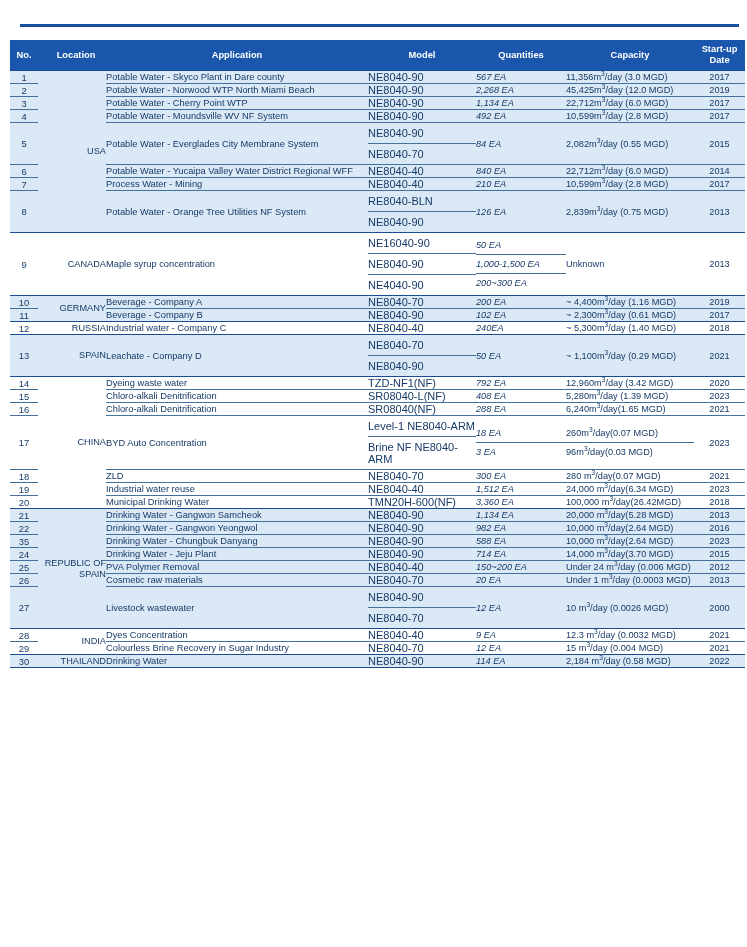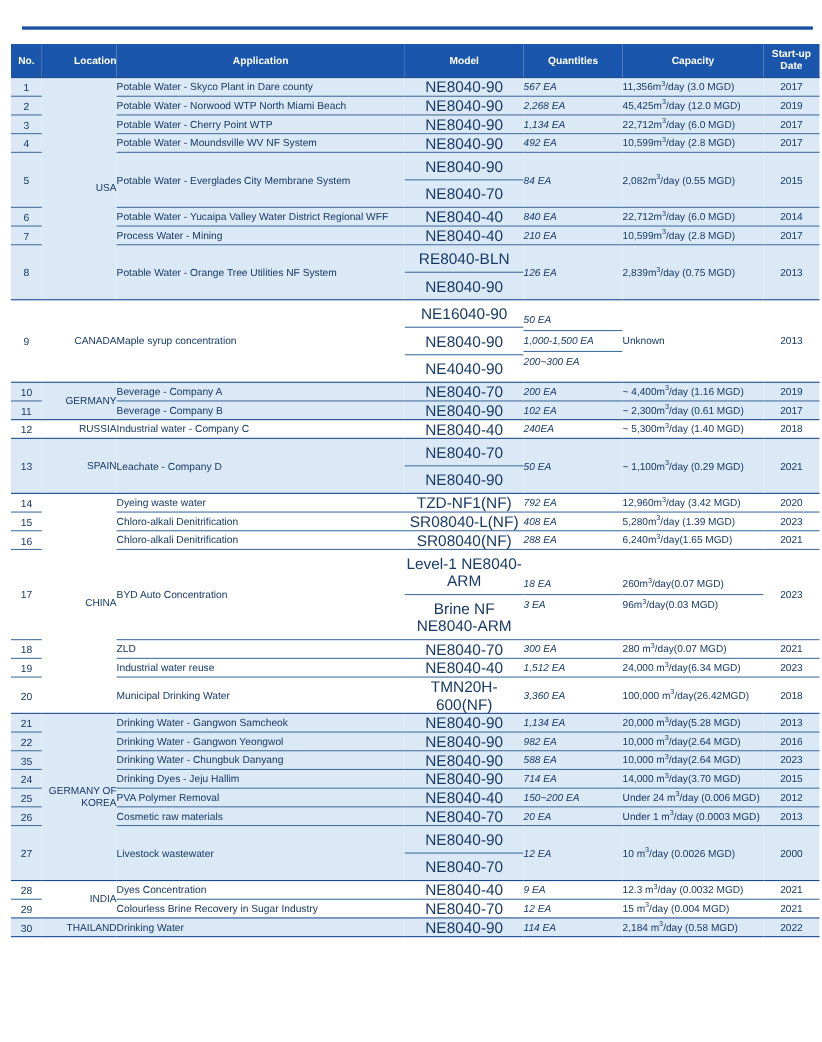--- a/index.html
+++ b/index.html
@@ -64,21 +64,21 @@
     background: #1a56ab;
     color: #ffffff;
     font-size: 9.3px;
     font-weight: bold;
     text-align: center;
     height: 30px;
     line-height: 1.15;
     border: none;
   }
   thead th.th-no      { width: 28px; }
-  thead th.th-loc     { width: 60px; text-align: right; padding-left: 8px; }
+  thead th.th-loc     { width: 60px; text-align: center; padding-left: 8px; }
   thead th.th-app     { width: 262px; }
   thead th.th-model   { width: 108px; }
   thead th.th-qty     { width: 90px; }
   thead th.th-cap     { width: 128px; }
   thead th.th-date    { width: 51px; }
 
   
   tbody tr.grp-sep > td { border-top: 1.6px solid #1a4a90; }
   tbody tr.row-sep > td { border-top: 0.9px solid #45719f; }
 
@@ -93,23 +93,23 @@
     color: #173a66;
     line-height: 1.15;
   }
   td.c-app {
     text-align: left;
     padding-left: 8px;
     font-size: 9.3px;
     color: #173a66;
   }
   td.c-model {
-    text-align: center;
+    text-align: left;
     padding-left: 8px;
-    font-size: 14px;
+    font-size: 11px;
     color: #173a66;
   }
   td.c-qty {
     text-align: left;
     padding-left: 6px;
     font-size: 9.2px;
     color: #173a66;
     font-style: italic;
   }
   td.c-cap {
@@ -371,21 +371,21 @@
         <tr class="band-white row-sep">
           <td class="c-no rowcell">20</td>
           <td class="c-app rowcell">Municipal Drinking Water</td>
           <td class="c-model rowcell">TMN20H-600(NF)</td>
           <td class="c-qty rowcell">3,360 EA</td>
           <td class="c-cap rowcell">100,000 m<sup class="m3">3</sup>/day(26.42MGD)</td>
           <td class="c-date rowcell">2018</td>
         </tr>
         <tr class="band-light grp-sep">
           <td class="c-no rowcell">21</td>
-          <td class="c-loc" rowspan="7">GERMANY OF KOREA</td>
+          <td class="c-loc" rowspan="7">REPUBLIC OF SPAIN</td>
           <td class="c-app rowcell">Drinking Water  -  Gangwon Samcheok</td>
           <td class="c-model rowcell">NE8040-90</td>
           <td class="c-qty rowcell">1,134 EA</td>
           <td class="c-cap rowcell">20,000 m<sup class="m3">3</sup>/day(5.28 MGD)</td>
           <td class="c-date rowcell">2013</td>
         </tr>
         <tr class="band-light row-sep">
           <td class="c-no rowcell">22</td>
           <td class="c-app rowcell">Drinking Water  -  Gangwon Yeongwol</td>
           <td class="c-model rowcell">NE8040-90</td>
@@ -396,21 +396,21 @@
         <tr class="band-light row-sep">
           <td class="c-no rowcell">35</td>
           <td class="c-app rowcell">Drinking Water  -  Chungbuk Danyang</td>
           <td class="c-model rowcell">NE8040-90</td>
           <td class="c-qty rowcell">588 EA</td>
           <td class="c-cap rowcell">10,000 m<sup class="m3">3</sup>/day(2.64 MGD)</td>
           <td class="c-date rowcell">2023</td>
         </tr>
         <tr class="band-light row-sep">
           <td class="c-no rowcell">24</td>
-          <td class="c-app rowcell">Drinking Dyes  -  Jeju Hallim</td>
+          <td class="c-app rowcell">Drinking Water  -  Jeju Plant</td>
           <td class="c-model rowcell">NE8040-90</td>
           <td class="c-qty rowcell">714 EA</td>
           <td class="c-cap rowcell">14,000 m<sup class="m3">3</sup>/day(3.70 MGD)</td>
           <td class="c-date rowcell">2015</td>
         </tr>
         <tr class="band-light row-sep">
           <td class="c-no rowcell">25</td>
           <td class="c-app rowcell">PVA Polymer Removal</td>
           <td class="c-model rowcell">NE8040-40</td>
           <td class="c-qty rowcell">150~200 EA</td>

